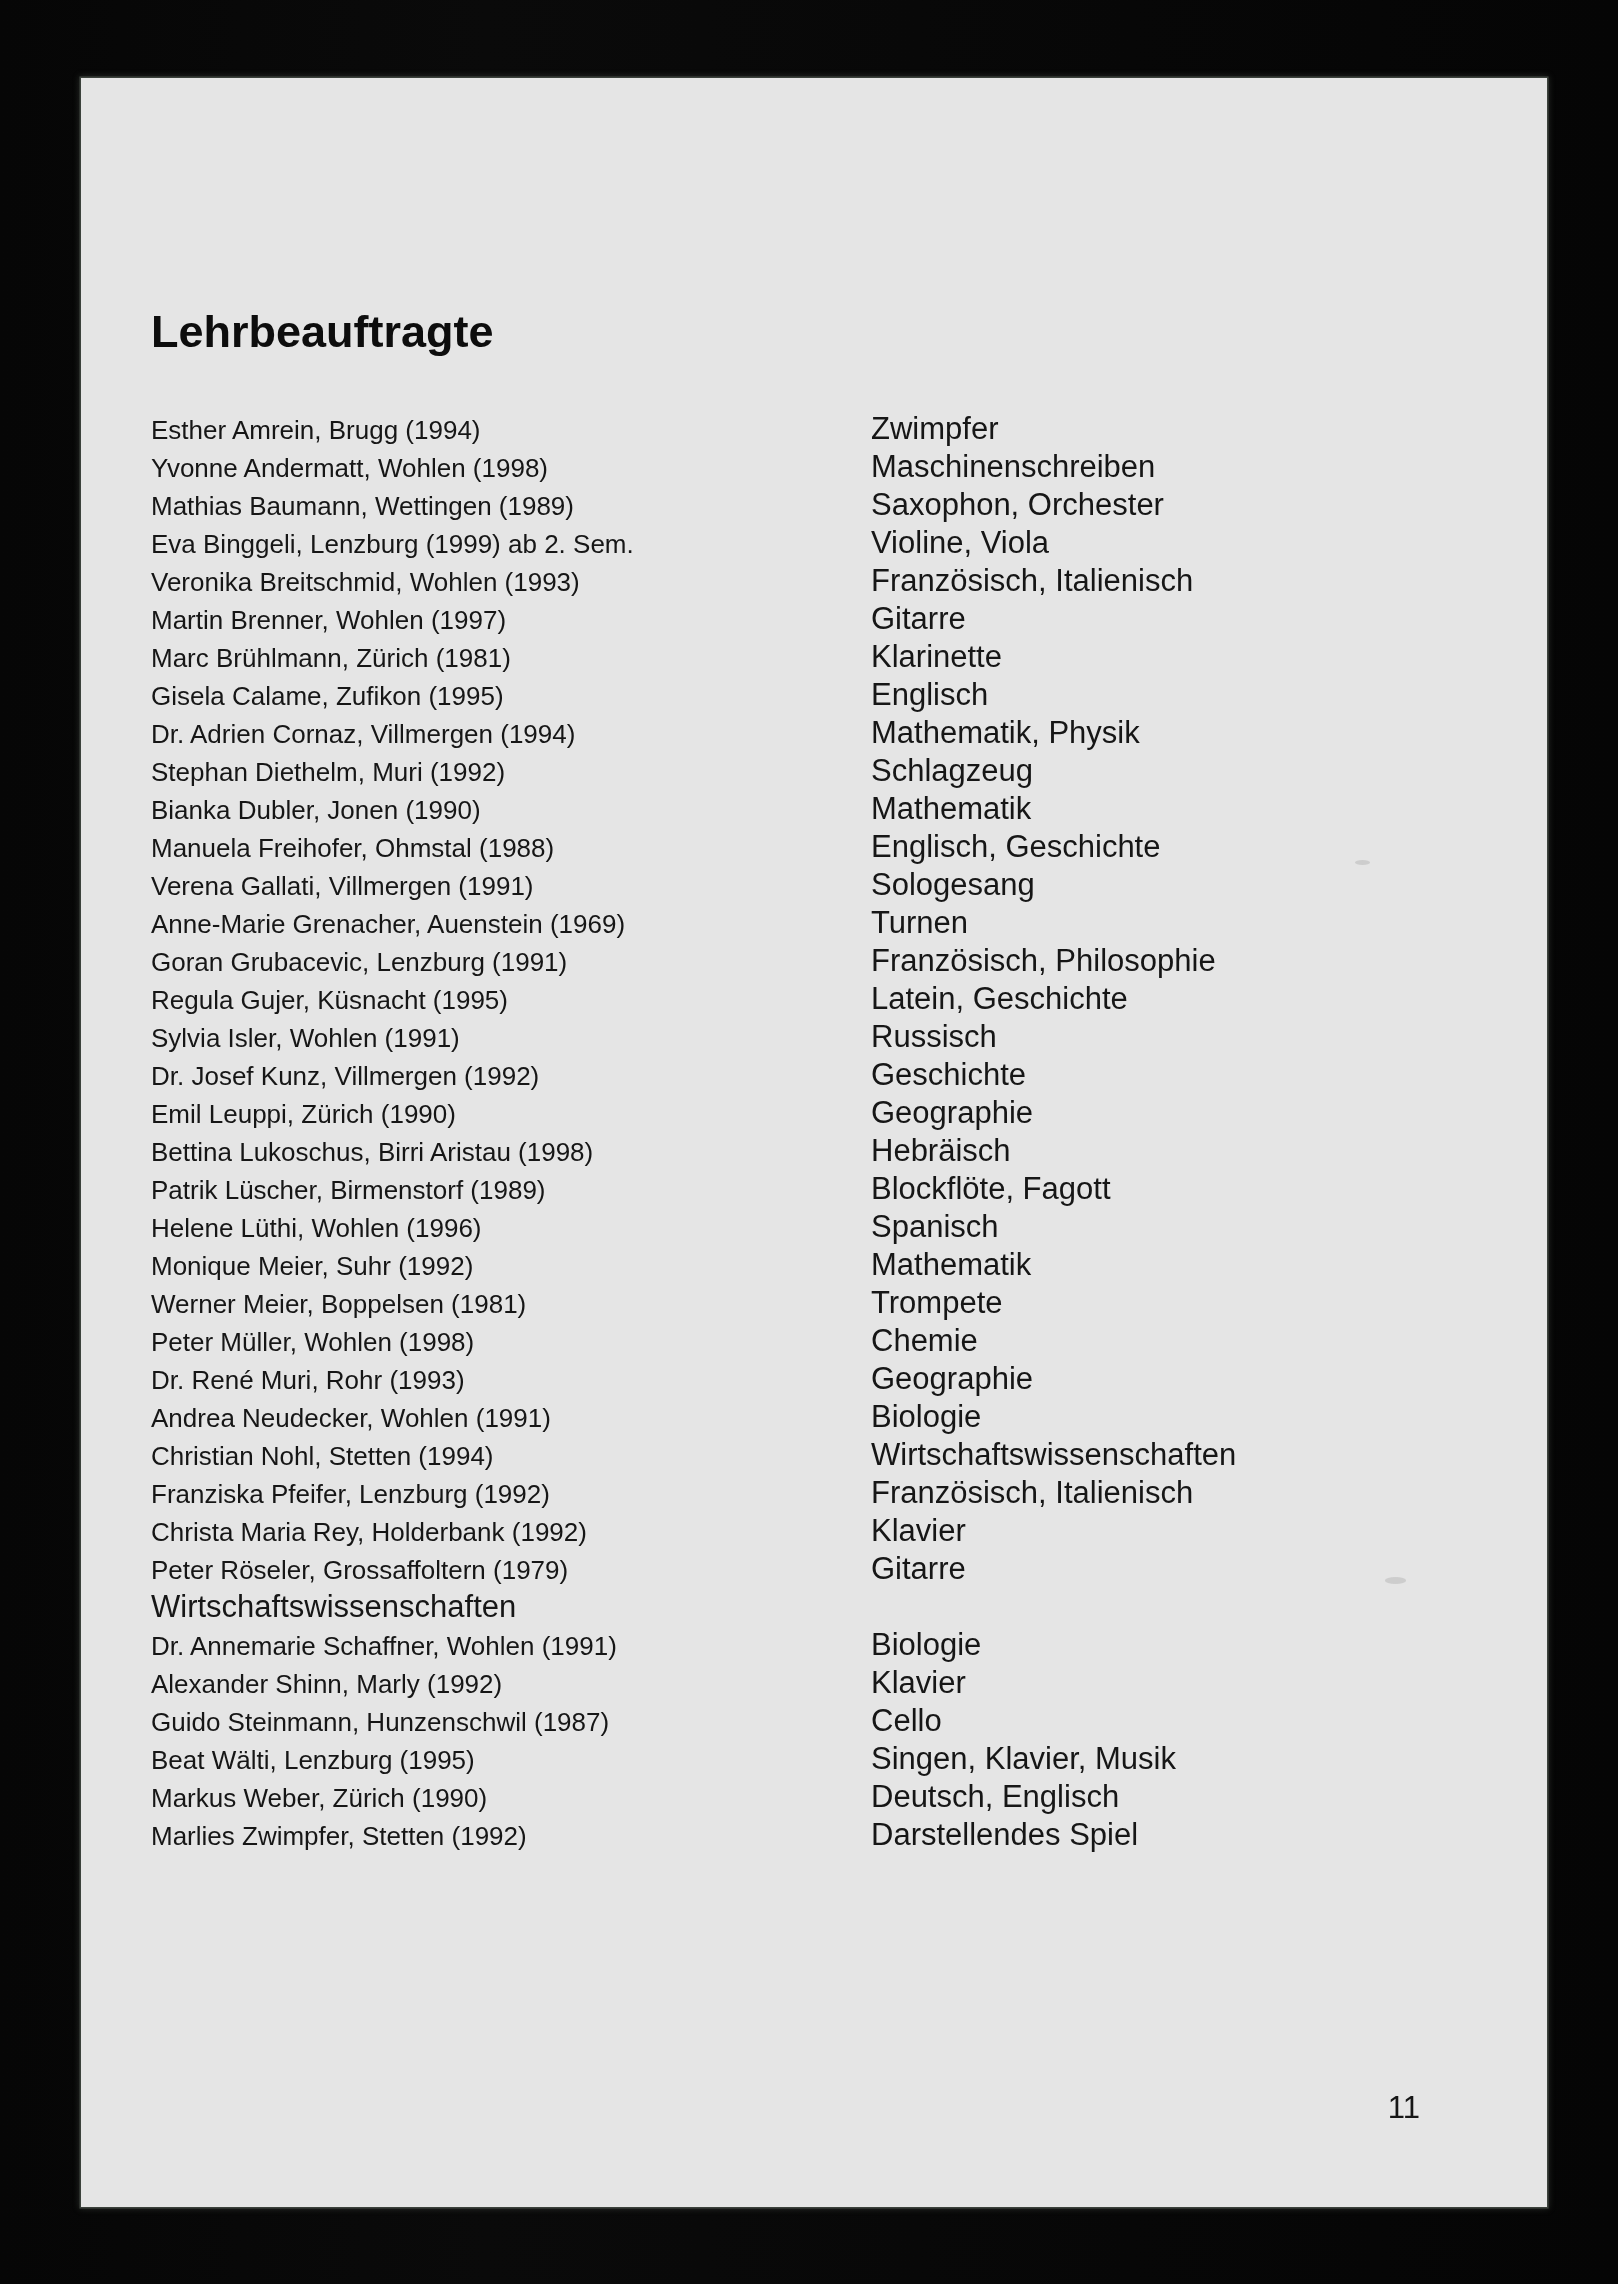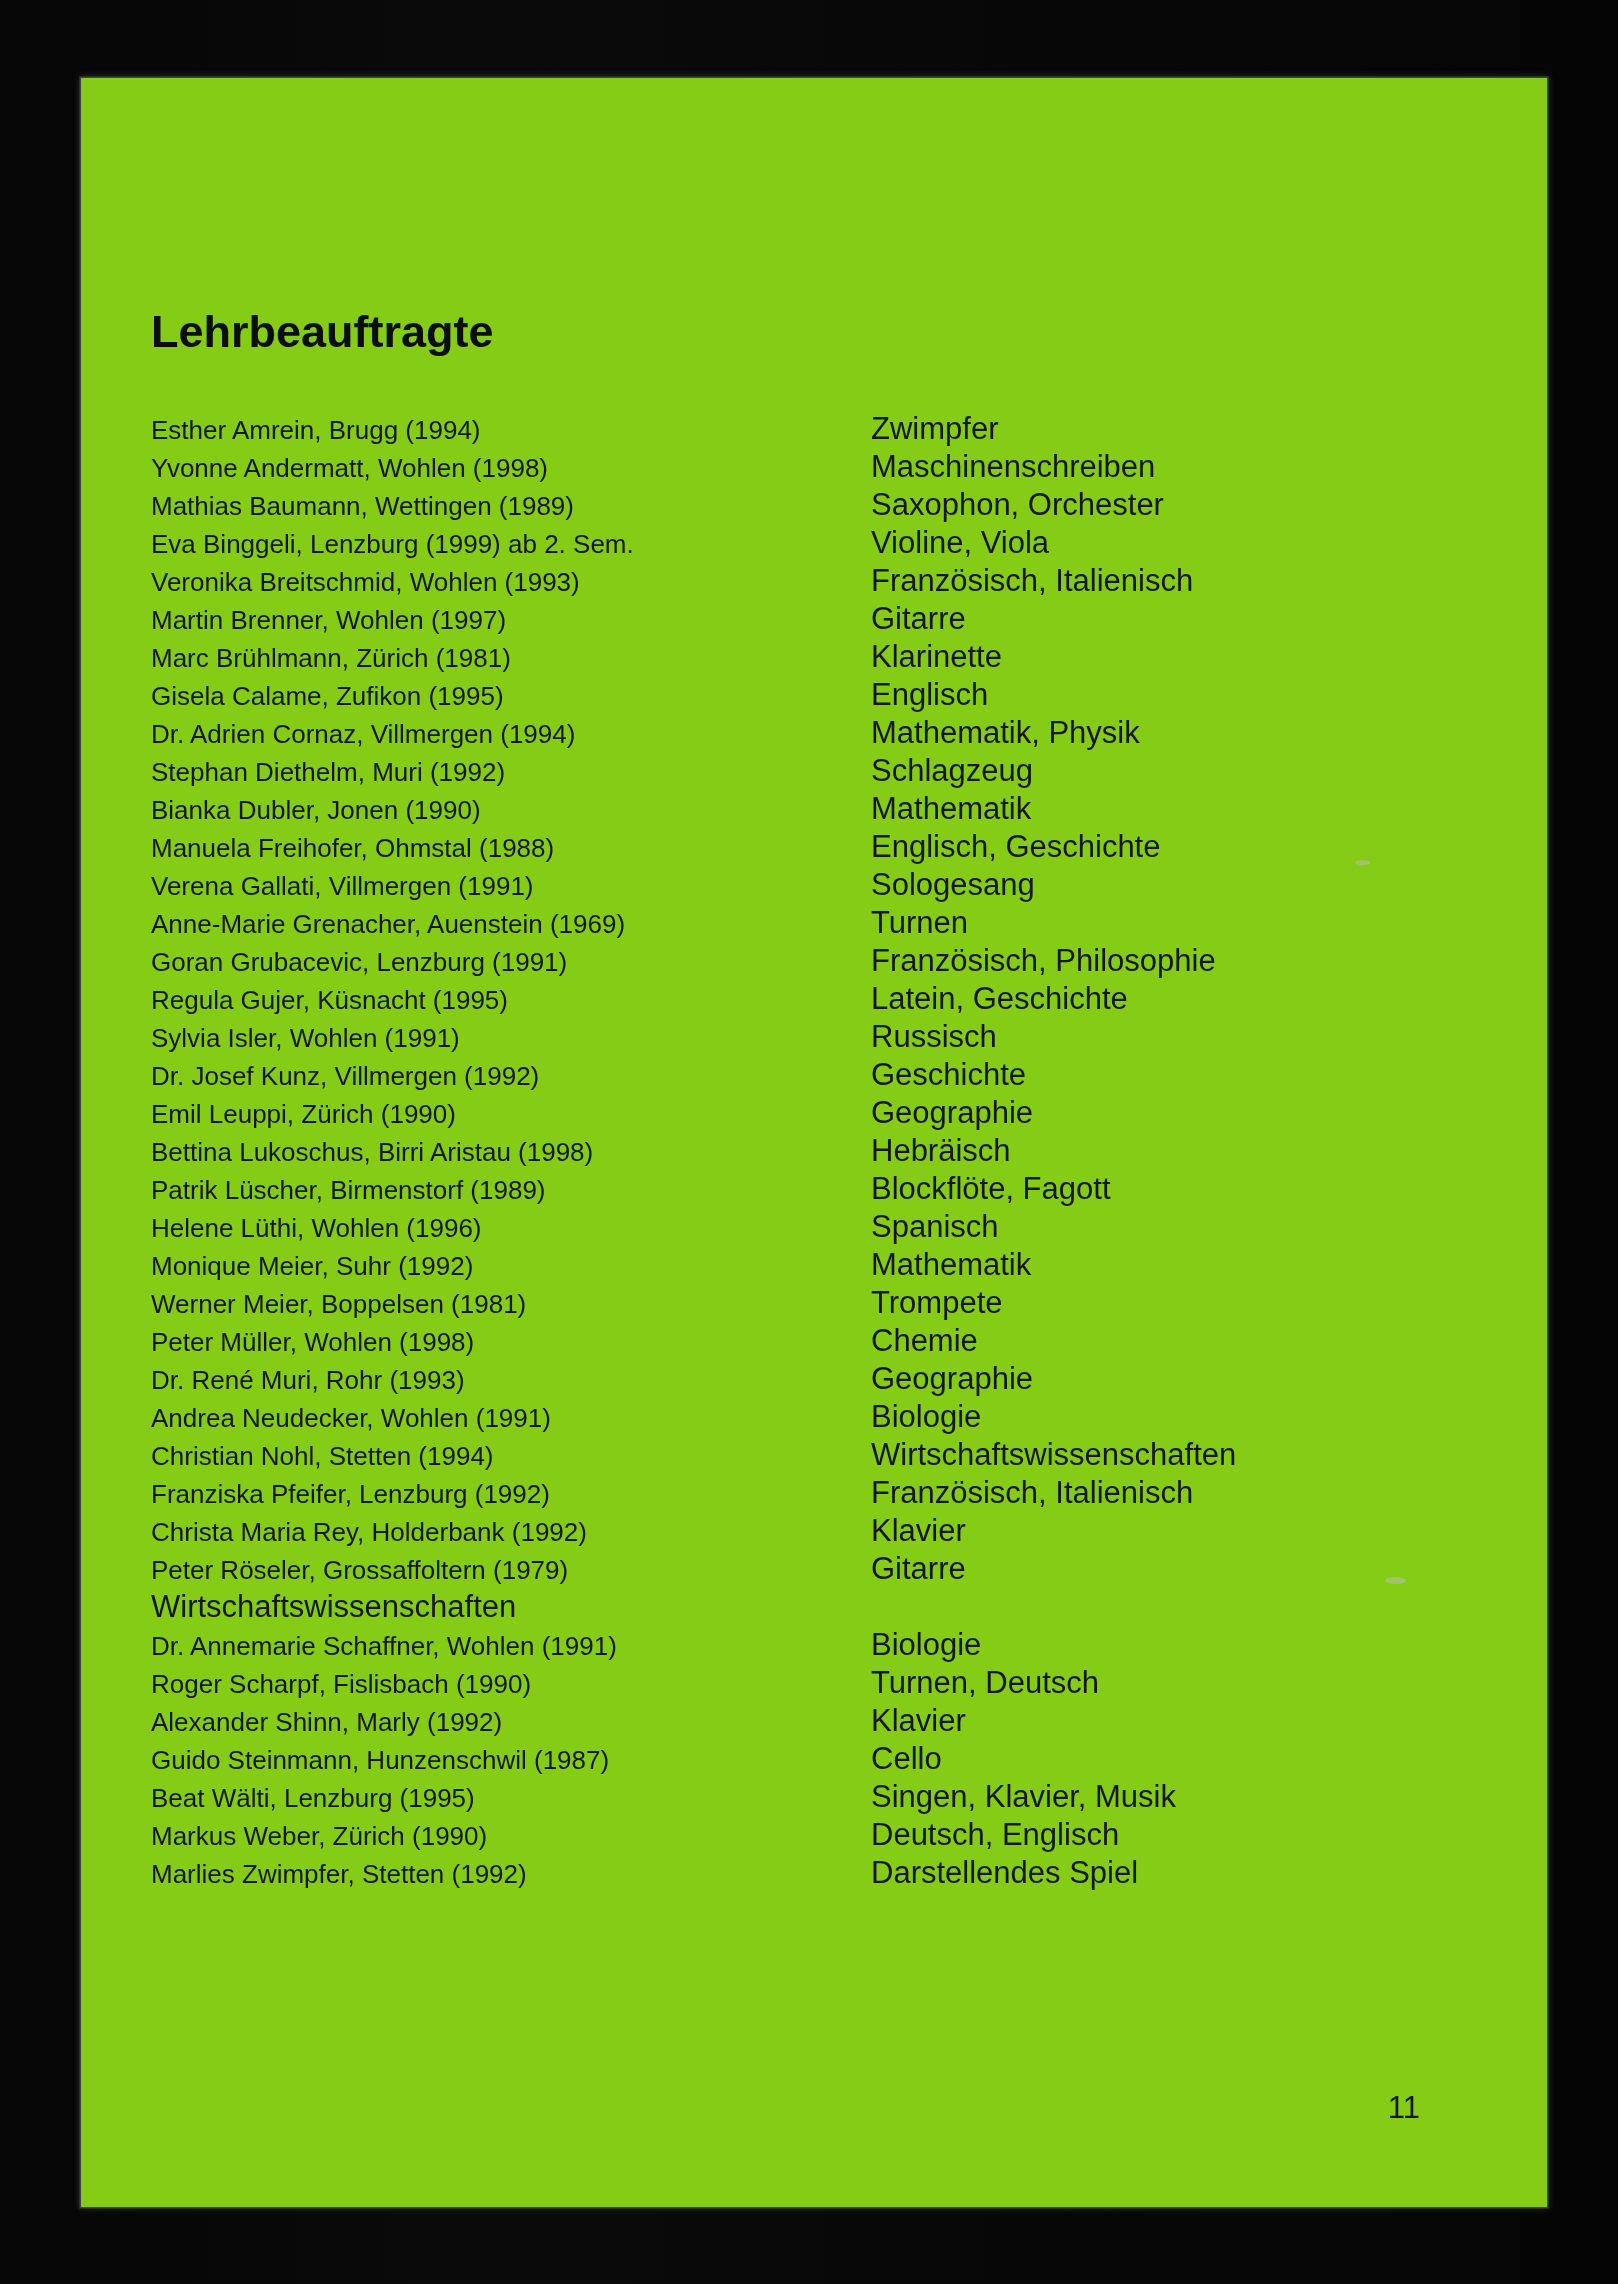--- a/index.html
+++ b/index.html
@@ -19,21 +19,21 @@
     left: 0; top: 0;
     width: 1618px; height: 2284px;
     background: linear-gradient(90deg, #060606 0%, #0a0a0a 30%, #070707 70%, #050505 100%);
   }
   .page {
     position: absolute;
     left: 81px;
     top: 78px;
     width: 1466px;
     height: 2129px;
-    background: #84cc16;
+    background: #e5e5e5;
     box-shadow: 0 0 0 1.6px #3c423c, 0 0 6.5px 1.6px rgba(120,130,120,0.25);
     color: #161616;
   }
   .page-title {
     position: absolute;
     left: 70px;
     top: 228px;
     margin: 0;
     font-size: 45px;
     font-weight: bold;
@@ -215,24 +215,20 @@
         <span class="subjects">Gitarre</span>
       </div>
       <div class="row">
         <span class="subjects">Wirtschaftswissenschaften</span>
       </div>
       <div class="row">
         <span class="name">Dr. Annemarie Schaffner, Wohlen (1991)</span>
         <span class="subjects">Biologie</span>
       </div>
       <div class="row">
-        <span class="name">Roger Scharpf, Fislisbach (1990)</span>
-        <span class="subjects">Turnen, Deutsch</span>
-      </div>
-      <div class="row">
         <span class="name">Alexander Shinn, Marly (1992)</span>
         <span class="subjects">Klavier</span>
       </div>
       <div class="row">
         <span class="name">Guido Steinmann, Hunzenschwil (1987)</span>
         <span class="subjects">Cello</span>
       </div>
       <div class="row">
         <span class="name">Beat Wälti, Lenzburg (1995)</span>
         <span class="subjects">Singen, Klavier, Musik</span>

